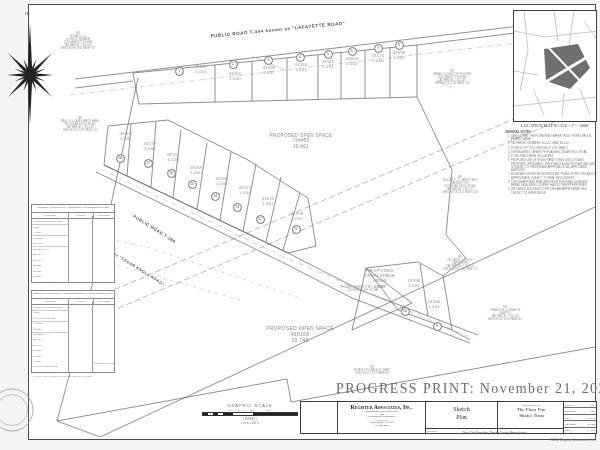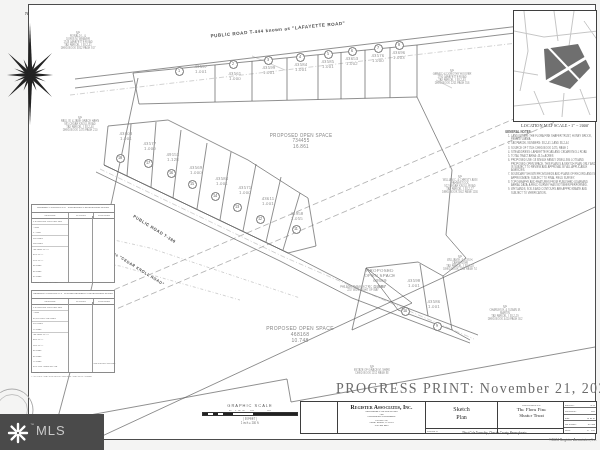--- a/index.html
+++ b/index.html
@@ -355,30 +355,14 @@
           <span>24-0158</span>
         </div>
       <div class="irow">
           <span>Scale:</span>
           <span>1" = 100'</span>
         </div>
     </div>
   </div>
   <div class="copyright">©2024 Register Associates, Inc.</div>
 
-  <div class="mlsbox">
-    <svg style="left:7px;top:8px" width="22" height="22" viewBox="0 0 22 22">
-      <g stroke="#ffffff" stroke-width="2.4" stroke-linecap="round">
-        <path d="M11,2 L11,9"></path>
-        <path d="M11,13 L11,20"></path>
-        <path d="M2,11 L9,11"></path>
-        <path d="M13,11 L20,11"></path>
-        <path d="M4.6,4.6 L9,9"></path>
-        <path d="M13,13 L17.4,17.4"></path>
-        <path d="M4.6,17.4 L9,13"></path>
-        <path d="M13,9 L17.4,4.6"></path>
-      </g>
-    </svg>
-    <span class="mls-tm">™</span>
-    <span class="mls-text">MLS</span>
-  </div>
 
 </div>
 
 </body></html>

